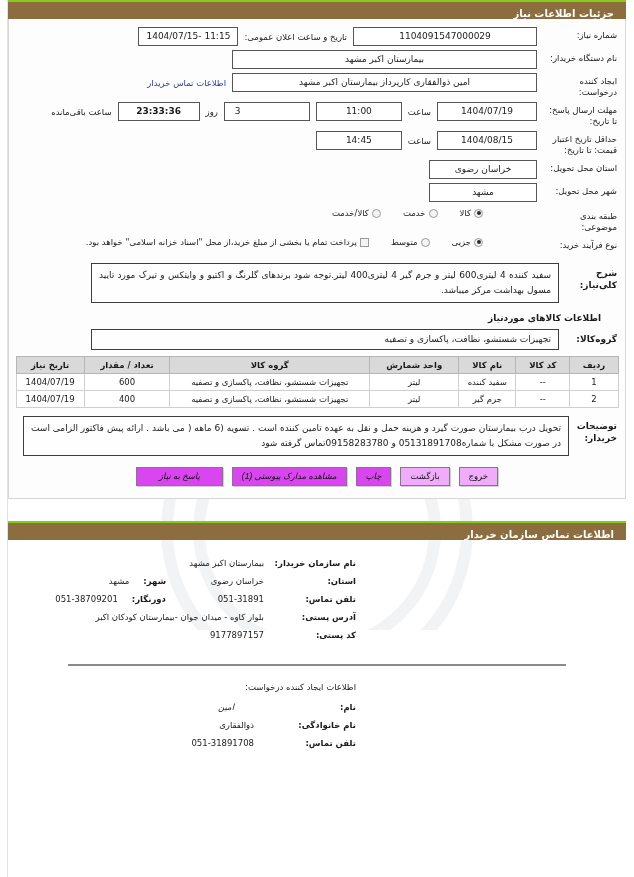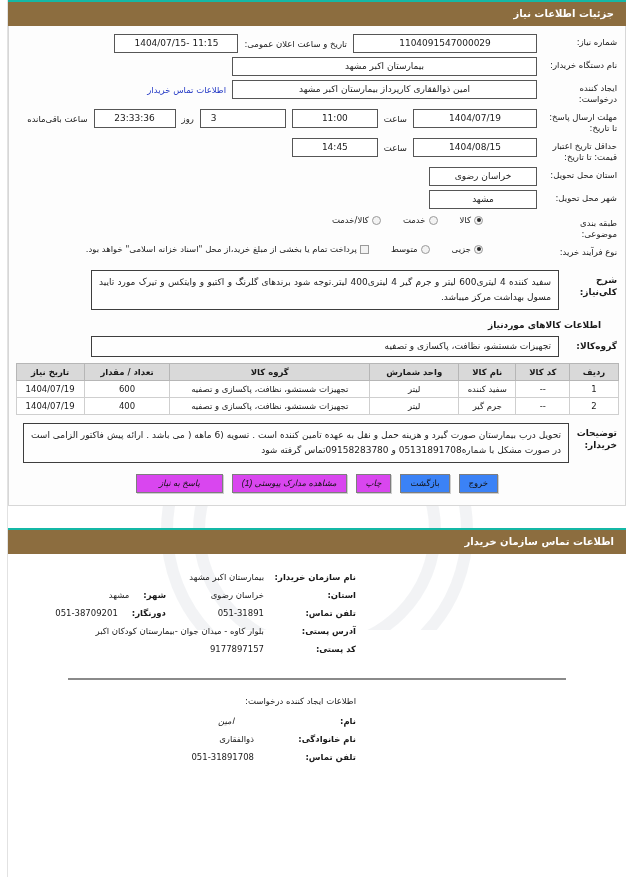--- a/index.html
+++ b/index.html
@@ -34,22 +34,22 @@
   .left-rule{position:absolute;top:0;bottom:0;left:7px;border-left:1px solid #e2e2e2;}
 
   .content{position:relative;z-index:2;}
 
   
   .bar{
     background:#8c6d3f;
     color:#ffffff;
     font-weight:bold;
     font-size:10px;
-    padding:6px 12px 7px 12px;
-    border-top:2px solid #14b8a6;
+    padding:6px 12px 0 12px;
+    border-top:2px solid #84cc16;
     box-sizing:border-box;
   }
   .panel{
     border:1px solid #d7d7d7;
     border-top:none;
     background:#fdfdfd;
     box-sizing:border-box;
   }
 
   
@@ -69,24 +69,24 @@
     height:19px;
     line-height:17px;
     font-size:9px;
     padding:0 5px;
     box-sizing:border-box;
     text-align:center;
     white-space:nowrap;
     overflow:hidden;
   }
   .box.w-wide{width:184px;text-align:center;}
-  .box.w-date{width:124px;}
+  .box.w-date{width:100px;}
   .box.w-time{width:86px;}
   .box.w-days{width:86px;text-align:left;padding-left:10px;}
-  .box.w-count{width:82px;}
+  .box.w-count{width:82px;font-weight:bold;}
   .box.w-prov{width:108px;}
   .inline-lbl{font-size:8.5px;}
   .link{color:#2137c4;font-size:8.5px;text-decoration:none;cursor:pointer;}
 
   
   .radio{
     display:inline-block;width:9px;height:9px;border-radius:50%;
     border:1px solid #9a9a9a;background:#f3f3f3;vertical-align:-1px;
     box-sizing:border-box;position:relative;margin-left:3px;
   }
@@ -144,21 +144,21 @@
   .btn{
     border:1px solid #7d7d7d;
     font-size:8.5px;
     padding:3px 9px;
     cursor:pointer;
     box-shadow:1px 1px 0 rgba(0,0,0,.18);
     white-space:nowrap;
     line-height:11px;
   }
   .btn.green{background:#d946ef;color:#111;font-style:italic;}
-  .btn.pink{background:#3b82f6;color:#111;}
+  .btn.pink{background:#f0abfc;color:#111;}
 
   
   .contact{padding:14px 0 4px 0;font-size:8.5px;}
   .crow{display:flex;padding:4px 0;}
   .cpair{display:flex;align-items:baseline;}
   .ckey{font-weight:bold;text-align:right;white-space:nowrap;}
   .cval{padding-right:14px;white-space:nowrap;}
   .pair-a{width:190px;flex:0 0 190px;justify-content:flex-start;}
   .pair-b{width:170px;flex:0 0 170px;justify-content:flex-start;}
   .contact-indent{padding-right:270px;}

